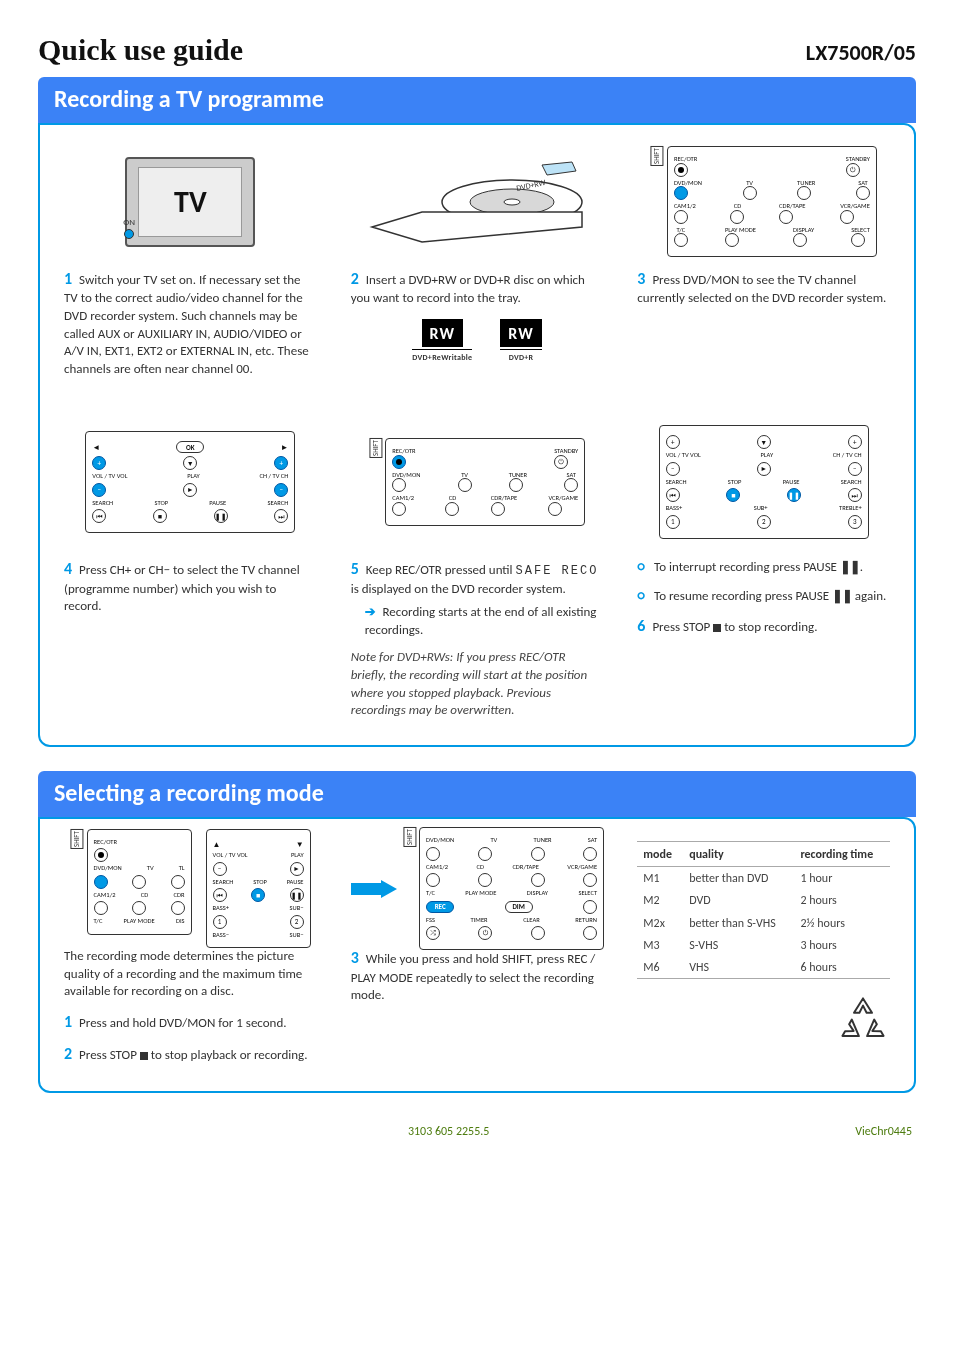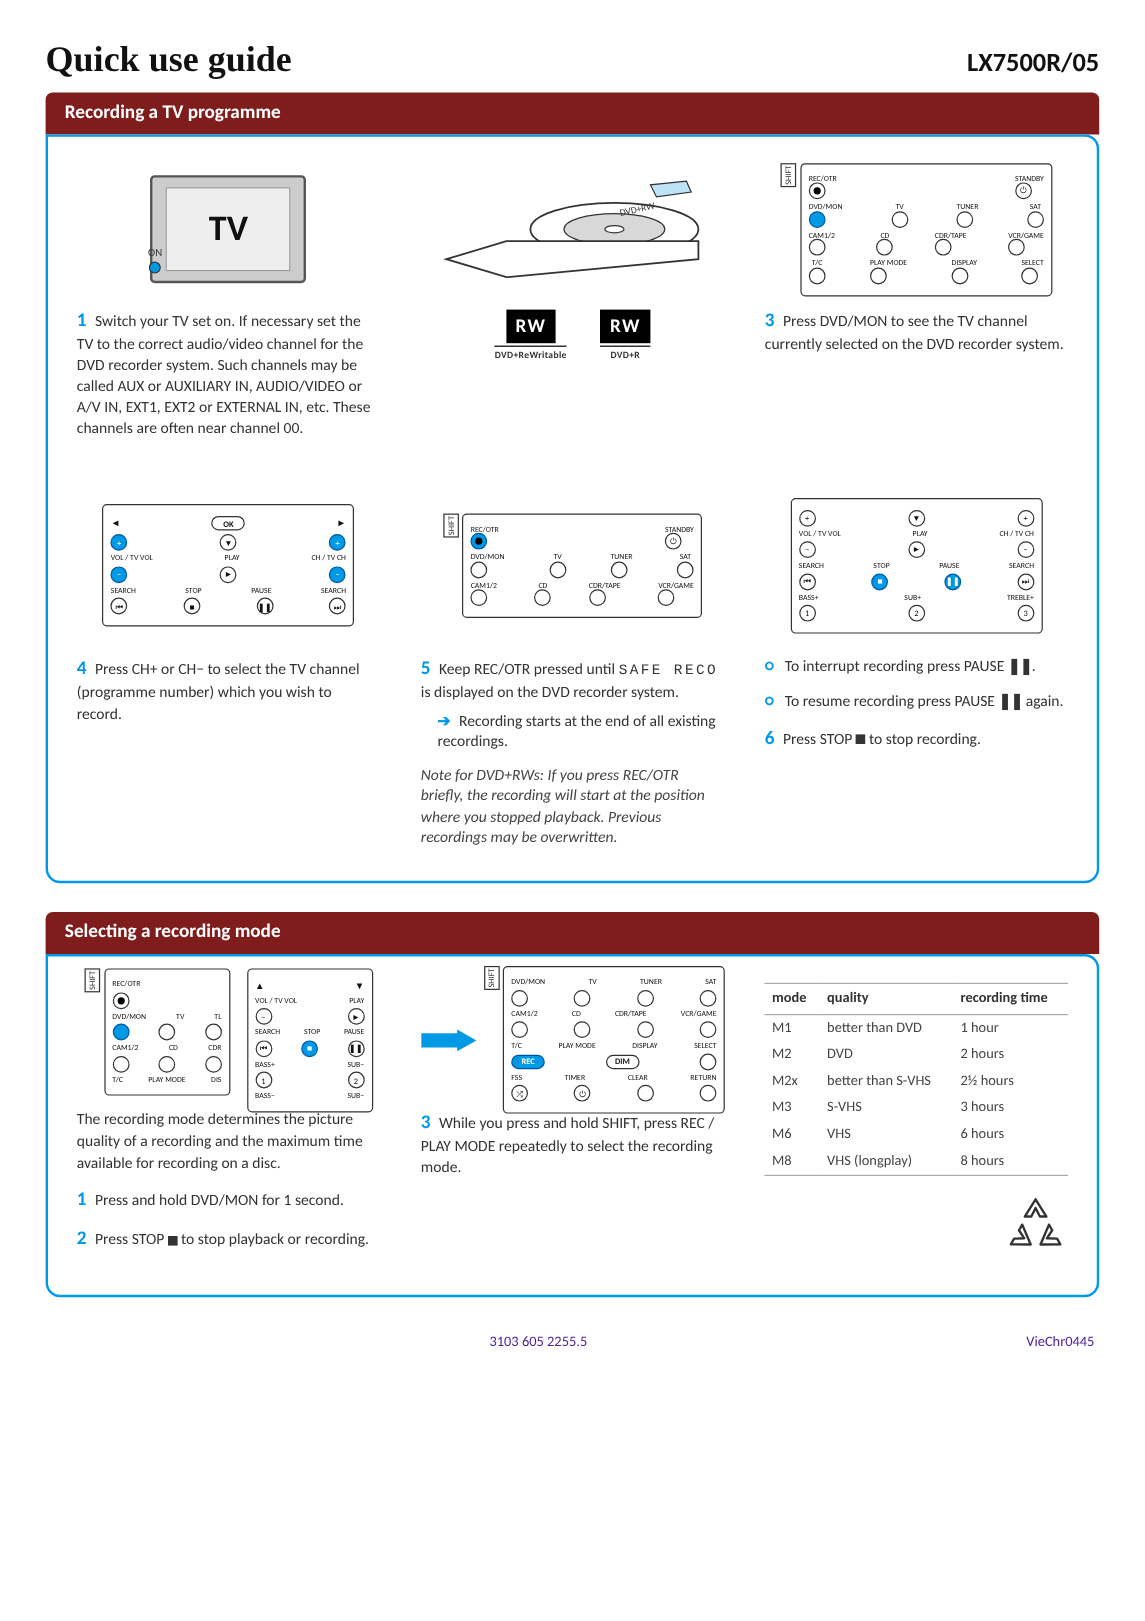--- a/index.html
+++ b/index.html
@@ -10,23 +10,23 @@
     background: #fff;
     width: 954px;
     padding: 30px 38px 20px;
     font-size: 13px;
     line-height: 1.35;
   }
   .page-header { display: flex; justify-content: space-between; align-items: baseline; margin-bottom: 6px; }
   .page-title { font-size: 30px; font-weight: 700; color: #111; font-family: Liberation Serif, serif; }
   .page-model { font-size: 22px; font-weight: 700; color: #111; }
   .section-title {
-    background: #7f1d1d;
+    background: #3b82f6;
     color: #fff;
-    font-size: 16px;
+    font-size: 24px;
     font-weight: 700;
     padding: 6px 16px 8px;
     border-radius: 6px 6px 0 0;
     margin: 0;
   }
   .section-box {
     border: 2px solid #0099e5;
     border-radius: 0 12px 12px 12px;
     padding: 22px 24px 26px;
     margin-bottom: 24px;
@@ -75,21 +75,21 @@
   .rw-line { height:1px; background:#000; margin:2px 0 1px; }
 
   .hi { background:#0099e5; color:#fff; border:1px solid #0057a3; }
 
   
   table.modes { width:100%; border-collapse: collapse; font-size:12px; }
   table.modes th { text-align:left; font-weight:700; color:#333; padding:4px 6px; border-top:1px solid #aaa; border-bottom:1px solid #aaa; }
   table.modes td { padding:3px 6px; color:#444; }
   table.modes tr:last-child td { border-bottom:1px solid #aaa; }
 
-  .footer { display:flex; justify-content:space-between; font-size:12px; color:#4c1d95; padding: 6px 4px 0; }
+  .footer { display:flex; justify-content:space-between; font-size:12px; color:#4d7c0f; padding: 6px 4px 0; }
   .recycle { text-align:right; margin-top:14px; }
   .recycle svg { width:54px; height:54px; }
 
   .squeeze { display:flex; gap:14px; align-items:flex-start; }
   .pause-glyph { font-weight:700; letter-spacing:-1px; }
   .stop-glyph { display:inline-block; width:8px; height:8px; background:#333; vertical-align:middle; }
   .step5-indent { margin-left: 14px; display:block; margin-top:6px; }
 
   .fill-arrow {
     display:inline-flex; align-items:center; margin-right:6px;
@@ -133,20 +133,24 @@
           <svg viewBox="0 0 230 90">
             <ellipse cx="150" cy="45" rx="70" ry="22" fill="#fff" stroke="#333" stroke-width="1.5"></ellipse>
             <ellipse cx="150" cy="45" rx="42" ry="13" fill="#d8d8d8" stroke="#333" stroke-width="1"></ellipse>
             <ellipse cx="150" cy="45" rx="8" ry="3" fill="#fff" stroke="#333" stroke-width="1"></ellipse>
             <path d="M10,70 L60,55 L220,55 L220,70 L60,85 Z" fill="#fff" stroke="#333" stroke-width="1.5"></path>
             <path d="M185,18 L180,8 L210,5 L214,14 Z" fill="#bde3f7" stroke="#333" stroke-width="1"></path>
             <text x="155" y="34" font-size="8" fill="#333" transform="rotate(-12 155 34)">DVD+RW</text>
           </svg>
         </div>
       </div>
+      <span class="step-text">
+        <span class="step-num">2</span>
+        <span>Insert a DVD+RW or DVD+R disc on which you want to record into the tray.</span>
+      </span>
       <div class="rw-badges">
         <div class="rw">
           <span class="rw-sq">RW</span>
           <div class="rw-line"></div>
           <div class="rw-sub">DVD+ReWritable</div>
         </div>
         <div class="rw">
           <span class="rw-sq">RW</span>
           <div class="rw-line"></div>
           <div class="rw-sub">DVD+R</div>
@@ -597,25 +601,20 @@
           <tr>
               <td>M3</td>
               <td>S-VHS</td>
               <td>3 hours</td>
             </tr>
           <tr>
               <td>M6</td>
               <td>VHS</td>
               <td>6 hours</td>
             </tr>
-          <tr>
-              <td>M8</td>
-              <td>VHS (longplay)</td>
-              <td>8 hours</td>
-            </tr>
         </tbody>
       </table>
       <div class="recycle">
         <svg viewBox="0 0 60 60">
           <g fill="none" stroke="#333" stroke-width="2.2" stroke-linejoin="round">
             <path d="M30 6 L40 22 L34 22 L30 14 L26 22 L20 22 Z"></path>
             <path d="M46 28 L55 44 L49 44 L44 36 L40 44 L34 44 Z" transform="rotate(120 30 32)"></path>
             <path d="M14 28 L5 44 L11 44 L16 36 L20 44 L26 44 Z" transform="rotate(-120 30 32)"></path>
           </g>
         </svg>

